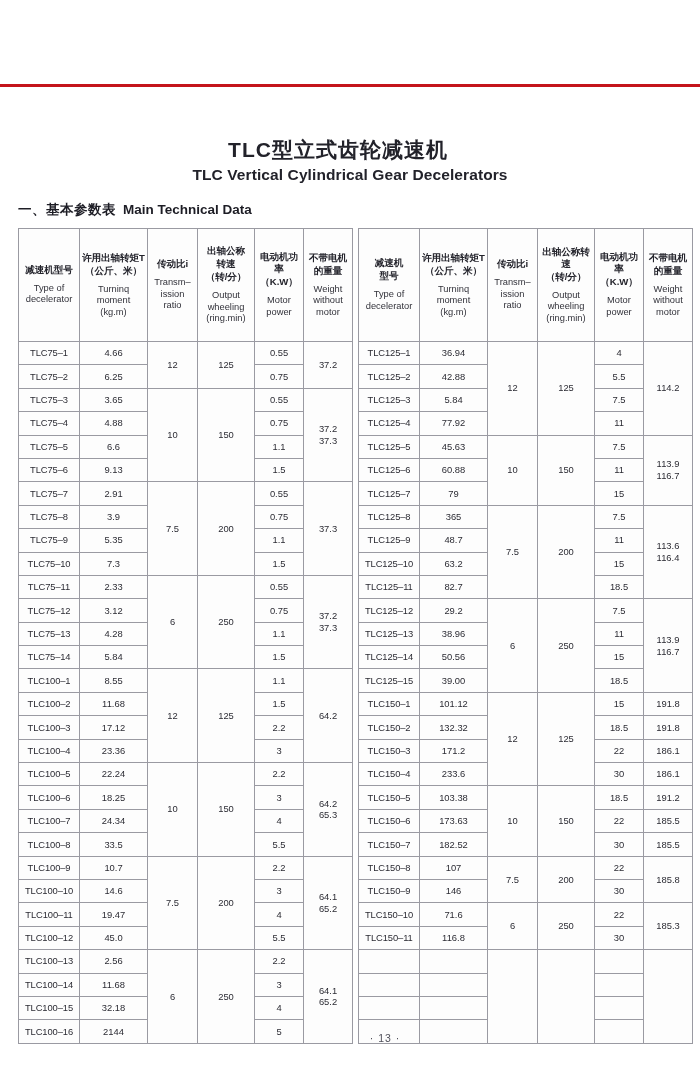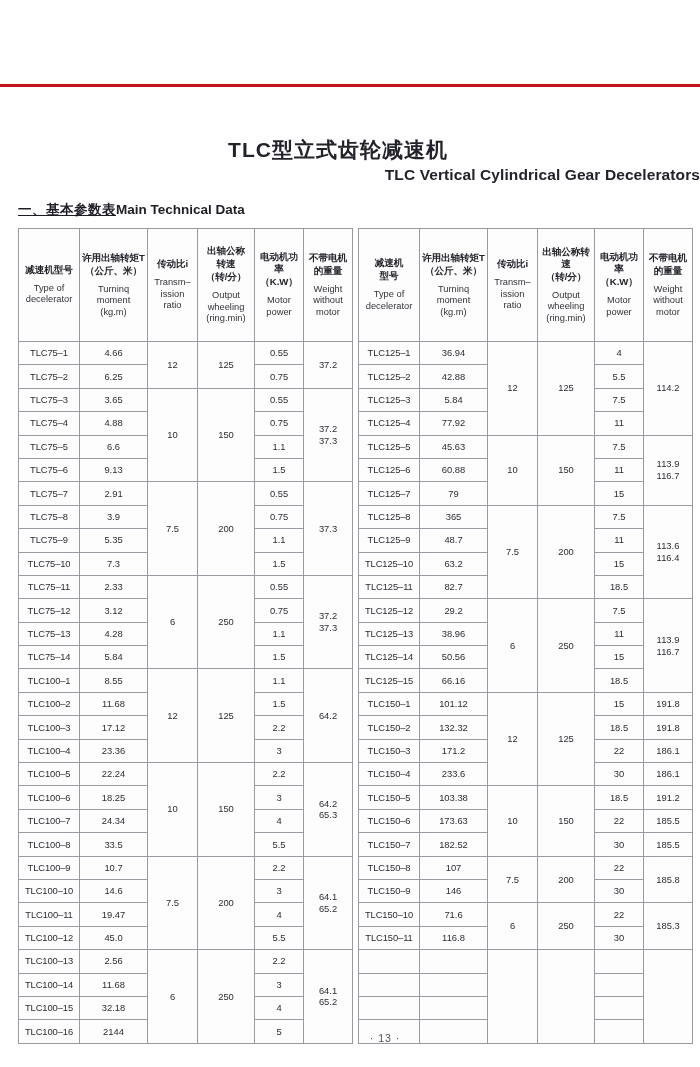--- a/index.html
+++ b/index.html
@@ -36,39 +36,39 @@
     font-size: 21px;
     font-weight: bold;
     letter-spacing: 1px;
     color: #22222a;
   }
   .title-en {
     position: absolute;
     left: 0;
     top: 166px;
     width: 700px;
-    text-align: right;
+    text-align: center;
     font-size: 15.5px;
     font-weight: bold;
     letter-spacing: 0.1px;
     color: #22222a;
   }
 
   
   .section-head {
     position: absolute;
     left: 18px;
     top: 201px;
     font-size: 13.5px;
     font-weight: bold;
     color: #1d1d25;
     white-space: nowrap;
   }
-  .section-head .zh { letter-spacing: 0.5px; text-decoration: underline; }
-  .section-head .en { }
+  .section-head .zh { letter-spacing: 0.5px; }
+  .section-head .en { margin-left: 7px; }
 
   
   .table-wrap {
     position: absolute;
     left: 18px;
     top: 228px;
     width: 664px;
   }
   table.spec {
     border-collapse: collapse;
@@ -397,21 +397,21 @@
           <td class="num">15</td>
         </tr>
         <tr>
           <td class="model">TLC100–1</td>
           <td class="num">8.55</td>
           <td class="num" rowspan="4">12</td>
           <td class="num" rowspan="4">125</td>
           <td class="num">1.1</td>
           <td class="num" rowspan="4">64.2</td>
           <td class="model">TLC125–15</td>
-          <td class="num">66.16</td>
+          <td class="num">39.00</td>
           <td class="num">18.5</td>
         </tr>
         <tr>
           <td class="model">TLC100–2</td>
           <td class="num">11.68</td>
           <td class="num">1.5</td>
           <td class="model">TLC150–1</td>
           <td class="num">101.12</td>
           <td class="num" rowspan="4">12</td>
           <td class="num" rowspan="4">125</td>

